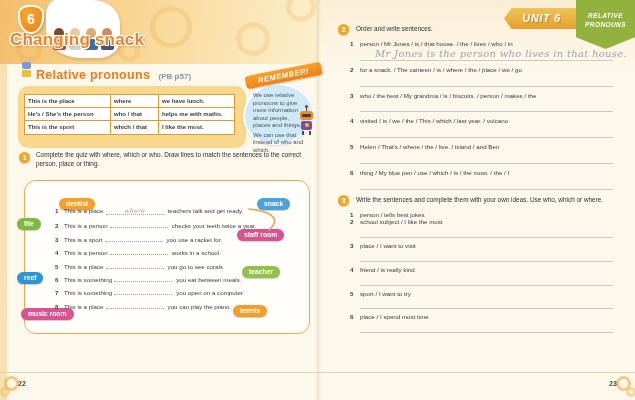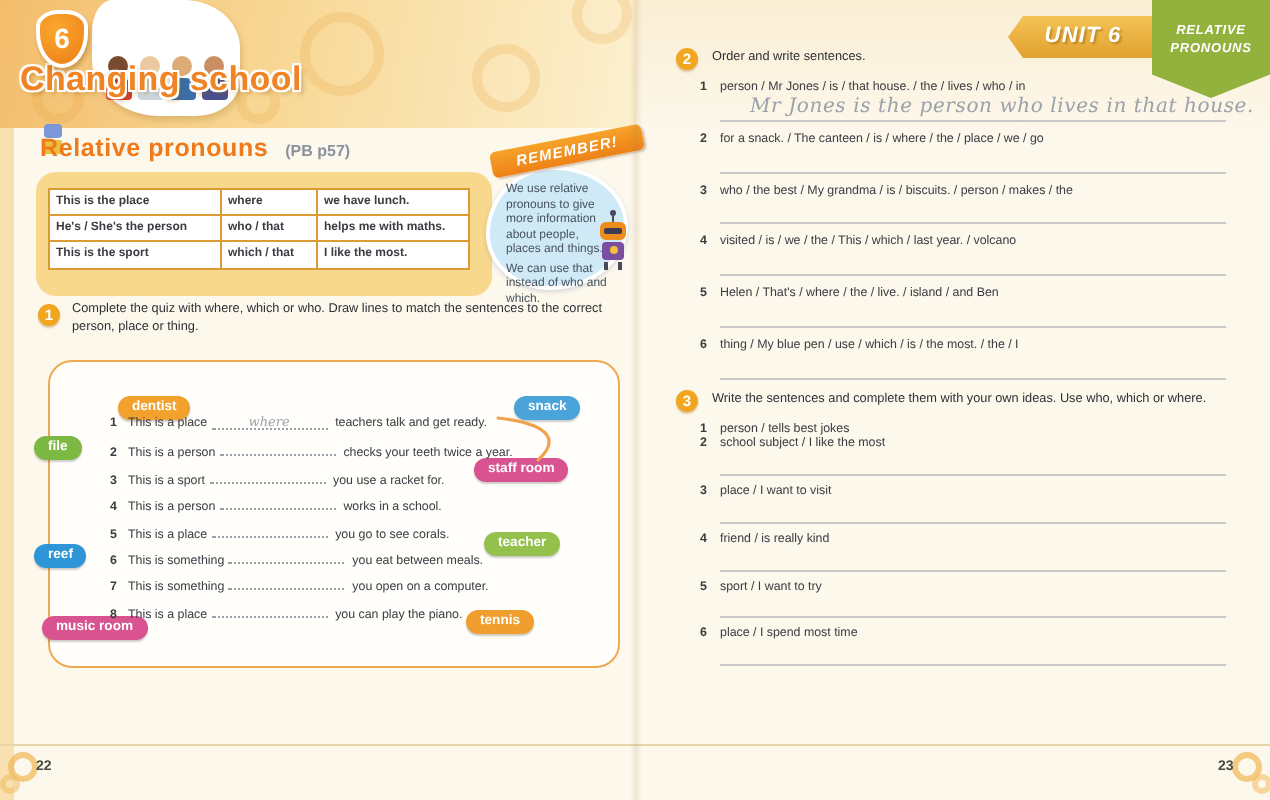--- a/index.html
+++ b/index.html
@@ -33,21 +33,21 @@
   .unit-title { position:absolute; left:10px; top:30px; z-index:3; font-size:17px; font-weight:bold;
                 color:#f08324; letter-spacing:.2px;
                 text-shadow:1px 0 0 #fff,-1px 0 0 #fff,0 1px 0 #fff,0 -1px 0 #fff,
                             1px 1px 0 #fff,-1px -1px 0 #fff,1px -1px 0 #fff,-1px 1px 0 #fff,2px 2px 2px rgba(150,90,0,.35); }
 
   
   .robot-a { position:absolute; left:21px; top:61px; width:11px; height:19px; }
   .robot-a .ant { width:3px; height:3px; border-radius:50%; background:#e8a33a; margin:0 auto; }
   .robot-a .hd  { width:9px; height:7px; background:#7d97d8; border-radius:2px; margin:1px auto 0; }
   .robot-a .bd  { width:9px; height:7px; background:#e8c23c; border-radius:1px; margin:1px auto 0; }
-  .sec-head { position:absolute; left:20px; top:65px; white-space:nowrap; }
+  .sec-head { position:absolute; left:36px; top:65px; white-space:nowrap; }
   .sec-title { font-size:12.5px; font-weight:bold; color:#ee7a1c; letter-spacing:.3px; display:inline; }
   .sec-ref { font-size:8px; font-weight:bold; color:#8b929e; margin-left:4px; display:inline; }
 
   
   .gram-box { position:absolute; left:18px; top:86px; width:228px; height:62px; background:#f8d88c; border-radius:10px; }
   table.gram { position:absolute; left:6px; top:8px; border-collapse:collapse; }
   table.gram td { border:1px solid #dd9c33; background:#fff; font-size:6px; font-weight:bold;
                   color:#3b3b42; padding:2.5px 3px; line-height:1.2; }
   td.c1 { width:86px; } td.c2 { width:48px; } td.c3 { width:76px; }
 
@@ -150,21 +150,21 @@
       <span class="kid">
           <span class="head" style="background:#dcab76;"></span>
           <span class="bodyp" style="background:#3a6ea8;"></span>
         </span>
       <span class="kid">
           <span class="head" style="background:#c98f62;"></span>
           <span class="bodyp" style="background:#4a4f8f;"></span>
         </span>
     </div>
 
-    <div class="unit-title">Changing school</div>
+    <div class="unit-title">Changing snack</div>
 
     <div class="robot-a">
       <span class="ant"></span><span class="hd" style="display:block"></span><span class="bd" style="display:block"></span>
     </div>
     <div class="sec-head">
       <span class="sec-title">Relative pronouns</span>
       <span class="sec-ref">(PB p57)</span>
     </div>
 
     <div class="gram-box">

